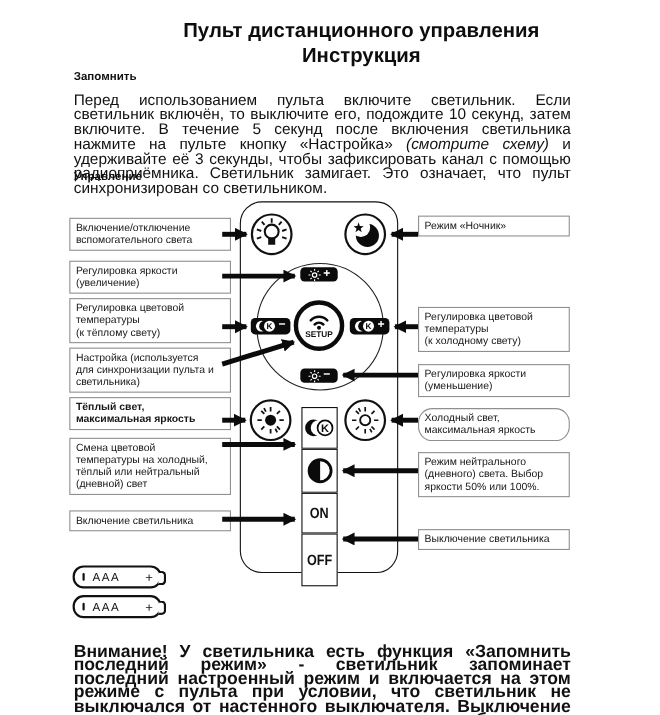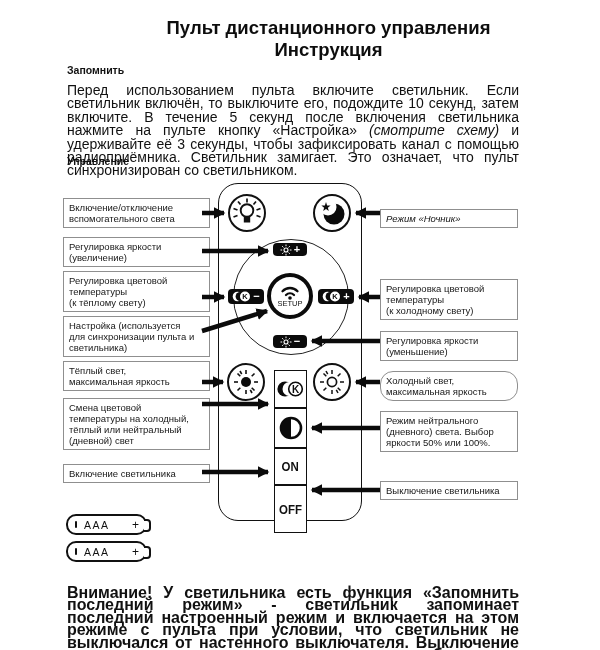--- a/index.html
+++ b/index.html
@@ -27,21 +27,21 @@
   .bigcircle{left:233px;top:239px;width:116px;height:116px;border:1.5px solid #222;
              border-radius:50%;box-sizing:border-box;background:#fff;}
   .cbtn{position:absolute;width:38px;height:38px;border:2.2px solid #111;border-radius:50%;
         box-sizing:border-box;background:#fff;display:flex;align-items:center;justify-content:center;}
   .pill{position:absolute;background:#0b0b0b;border-radius:4px;display:flex;align-items:center;
         justify-content:center;gap:2px;color:#fff;}
   .pill .sign{font-size:11px;font-weight:bold;line-height:1;transform:translateY(-0.5px);}
   .setup{left:267px;top:273px;width:46px;height:46px;border:4.5px solid #0b0b0b;border-radius:50%;
          box-sizing:border-box;background:#fff;display:flex;flex-direction:column;
          align-items:center;justify-content:center;}
-  .setup .setup-label{font-size:7.5px;font-weight:normal;letter-spacing:0;margin-top:-1px;}
+  .setup .setup-label{font-size:7.5px;font-weight:bold;letter-spacing:0;margin-top:-1px;}
   .cell{position:absolute;left:274px;width:33px;border:1.6px solid #111;background:#fff;
         box-sizing:border-box;display:flex;align-items:center;justify-content:center;}
   .onoff{font-weight:bold;font-size:13.5px;transform:scaleX(.85);letter-spacing:0;}
 
   
   .battery{position:absolute;left:66px;width:81px;height:21px;border:2px solid #111;
            border-radius:10px;background:#fff;box-sizing:border-box;display:flex;align-items:center;}
   .battery .term{width:2px;height:7px;background:#111;margin-left:7px;border-radius:1px;}
   .battery .size{font-size:10.5px;letter-spacing:1.5px;margin-left:7px;}
   .battery .plus{margin-left:auto;margin-right:6px;font-size:12px;line-height:1;}
@@ -224,29 +224,29 @@
     <div class="lbl left" style="top:198px;">Включение/отключение
 вспомогательного света</div>
     <div class="lbl left" style="top:237px;">Регулировка яркости
 (увеличение)</div>
     <div class="lbl left" style="top:271px;">Регулировка цветовой
 температуры
 (к тёплому свету)</div>
     <div class="lbl left" style="top:316px;">Настройка (используется
 для синхронизации пульта и
 светильника)</div>
-    <div class="lbl left" style="top:361px;">Тёплый свет,
+    <div class="lbl left" style="top:361px;font-weight:bold;">Тёплый свет,
 максимальная яркость</div>
     <div class="lbl left" style="top:398px;">Смена цветовой
 температуры на холодный,
 тёплый или нейтральный
 (дневной) свет</div>
     <div class="lbl left" style="top:464px;">Включение светильника</div>
 
-    <div class="lbl right" style="top:209px;font-style:italic;">Режим «Ночник»</div>
+    <div class="lbl right" style="top:196px;">Режим «Ночник»</div>
     <div class="lbl right" style="top:279px;">Регулировка цветовой
 температуры
 (к холодному свету)</div>
     <div class="lbl right" style="top:331px;">Регулировка яркости
 (уменьшение)</div>
     <div class="lbl right" style="top:371px;border-radius:13px;">Холодный свет,
 максимальная яркость</div>
     <div class="lbl right" style="top:411px;">Режим нейтрального
 (дневного) света. Выбор
 яркости 50% или 100%.</div>

